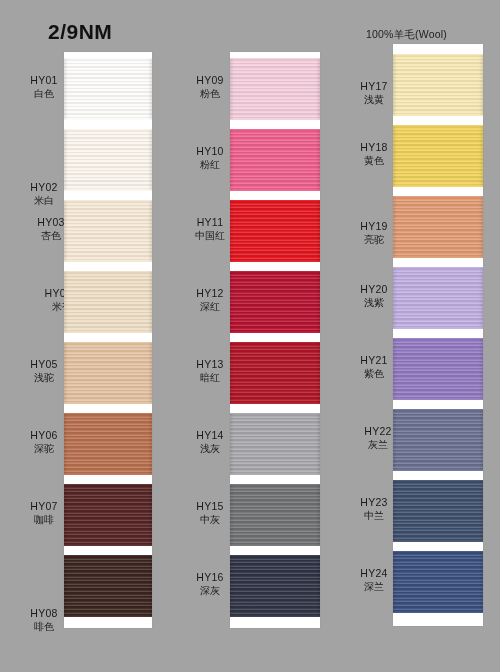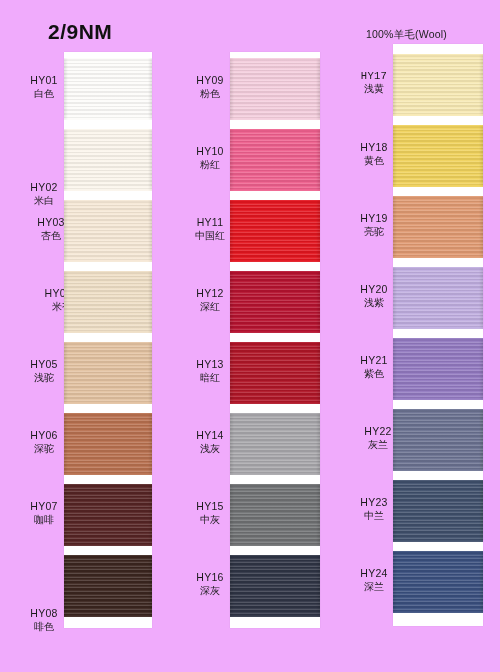--- a/index.html
+++ b/index.html
@@ -4,21 +4,21 @@
 <style>
   html,body{margin:0;padding:0;}
   body{
     width:500px;height:672px;
     background:#ffffff;
     font-family:"Liberation Sans","DejaVu Sans",sans-serif;
     position:relative;
     overflow:hidden;
     -webkit-font-smoothing:antialiased;
   }
-  .card{position:absolute;inset:0;background:#f0abfc;}
+  .card{position:absolute;inset:0;background:#a3a3a3;}
 
   #title{
     position:absolute;left:48px;top:20px;
     font-size:21px;font-weight:bold;color:#111;
     letter-spacing:0.5px;
   }
   #composition{
     position:absolute;left:366px;top:28px;
     font-size:10.5px;color:#222;
     letter-spacing:0.2px;white-space:nowrap;
@@ -259,29 +259,29 @@
           <div class="swatch" title="HY16 深灰" style="top: 503px; height: 62px; background: rgb(47, 52, 69);">
             <div class="tex"></div>
             <div class="edgeL"></div>
             <div class="edgeR"></div>
             <div class="fuzzT" style="background: rgb(47, 52, 69);"></div>
             <div class="fuzzB" style="background: rgb(47, 52, 69);"></div>
           </div>
         </div>
       </div>
       <div class="column">
-        <div class="label" style="left: 346px; width: 56px; top: 69px; font-family: Liberation Mono, monospace;">
+        <div class="label" style="left: 346px; width: 56px; top: 79px;">
           <div class="code">HY17</div>
           <div class="name">浅黄</div>
         </div>
         <div class="label" style="left: 346px; width: 56px; top: 140px;">
           <div class="code">HY18</div>
           <div class="name">黄色</div>
         </div>
-        <div class="label" style="left: 346px; width: 56px; top: 211px; text-align: center;">
+        <div class="label" style="left: 346px; width: 56px; top: 219px; text-align: center;">
           <div class="code">HY19</div>
           <div class="name">亮驼</div>
         </div>
         <div class="label" style="left: 346px; width: 56px; top: 282px;">
           <div class="code">HY20</div>
           <div class="name">浅紫</div>
         </div>
         <div class="label" style="left: 346px; width: 56px; top: 353px;">
           <div class="code">HY21</div>
           <div class="name">紫色</div>

